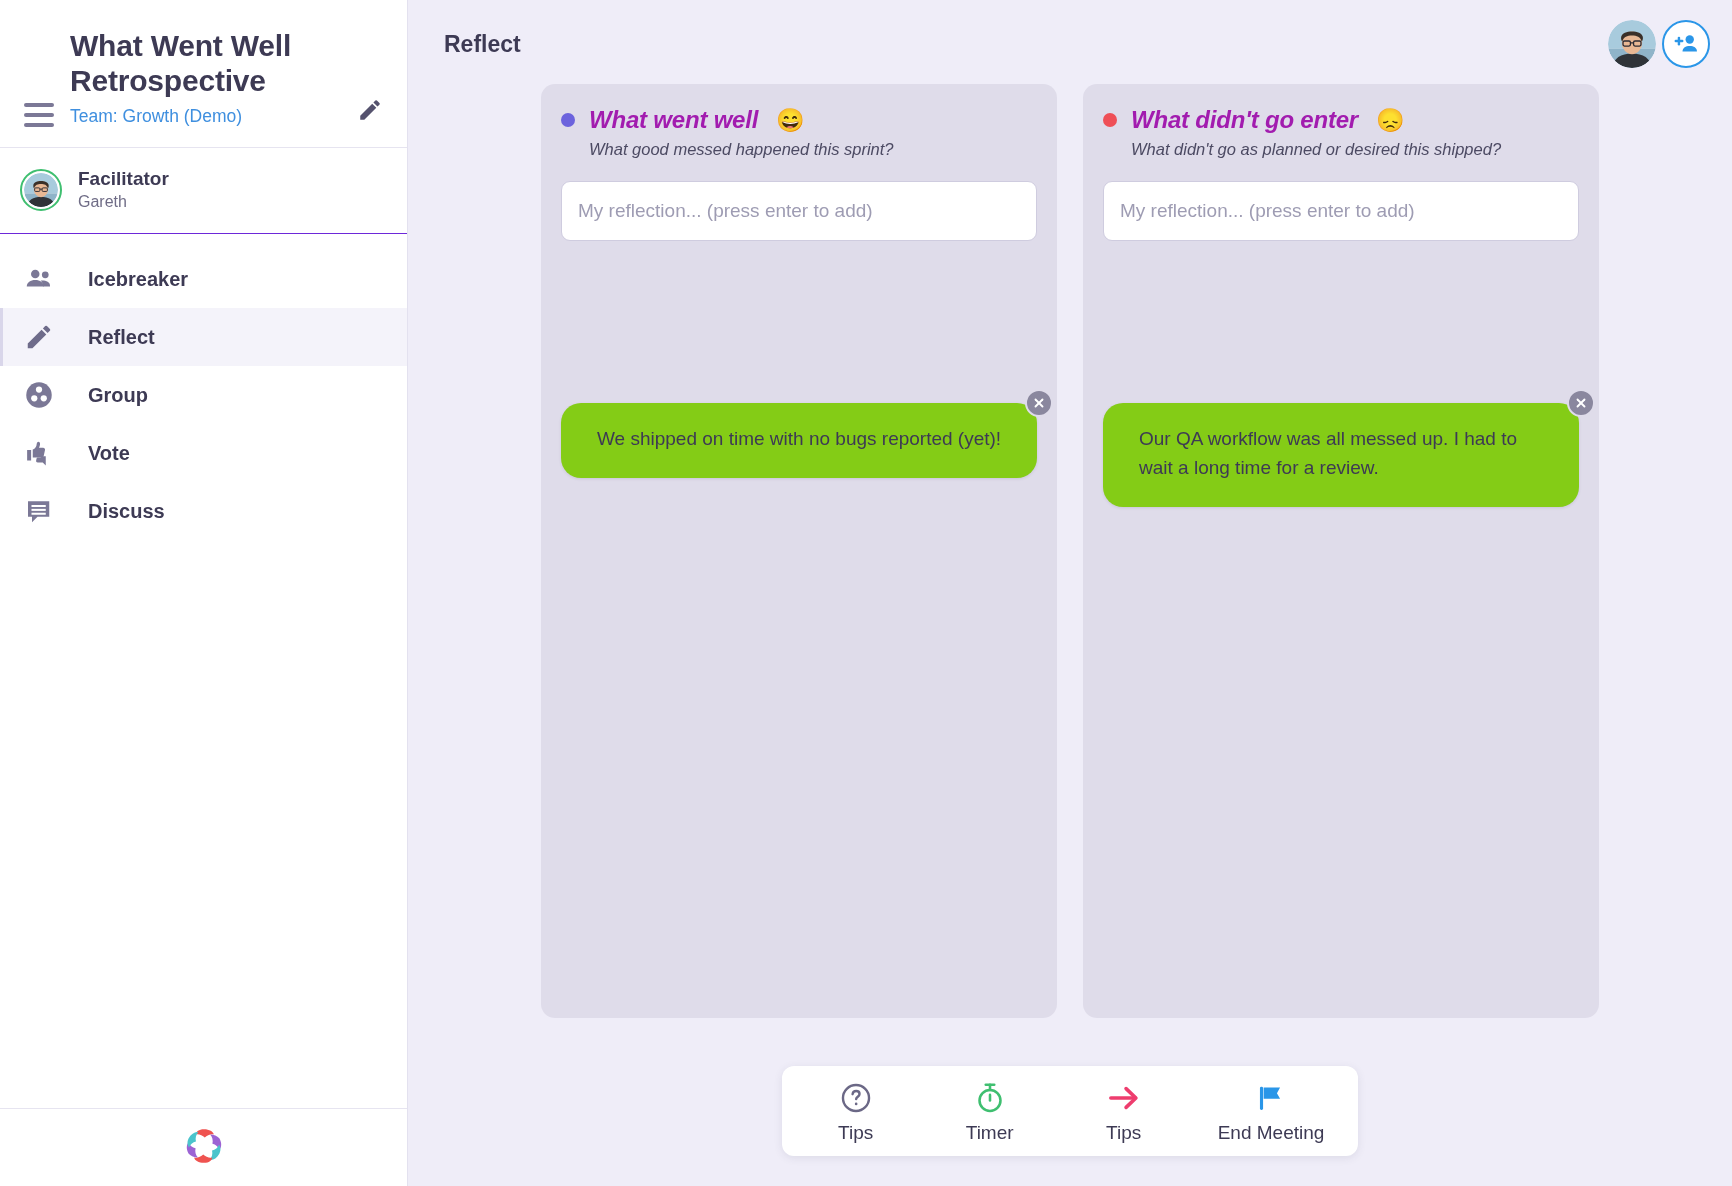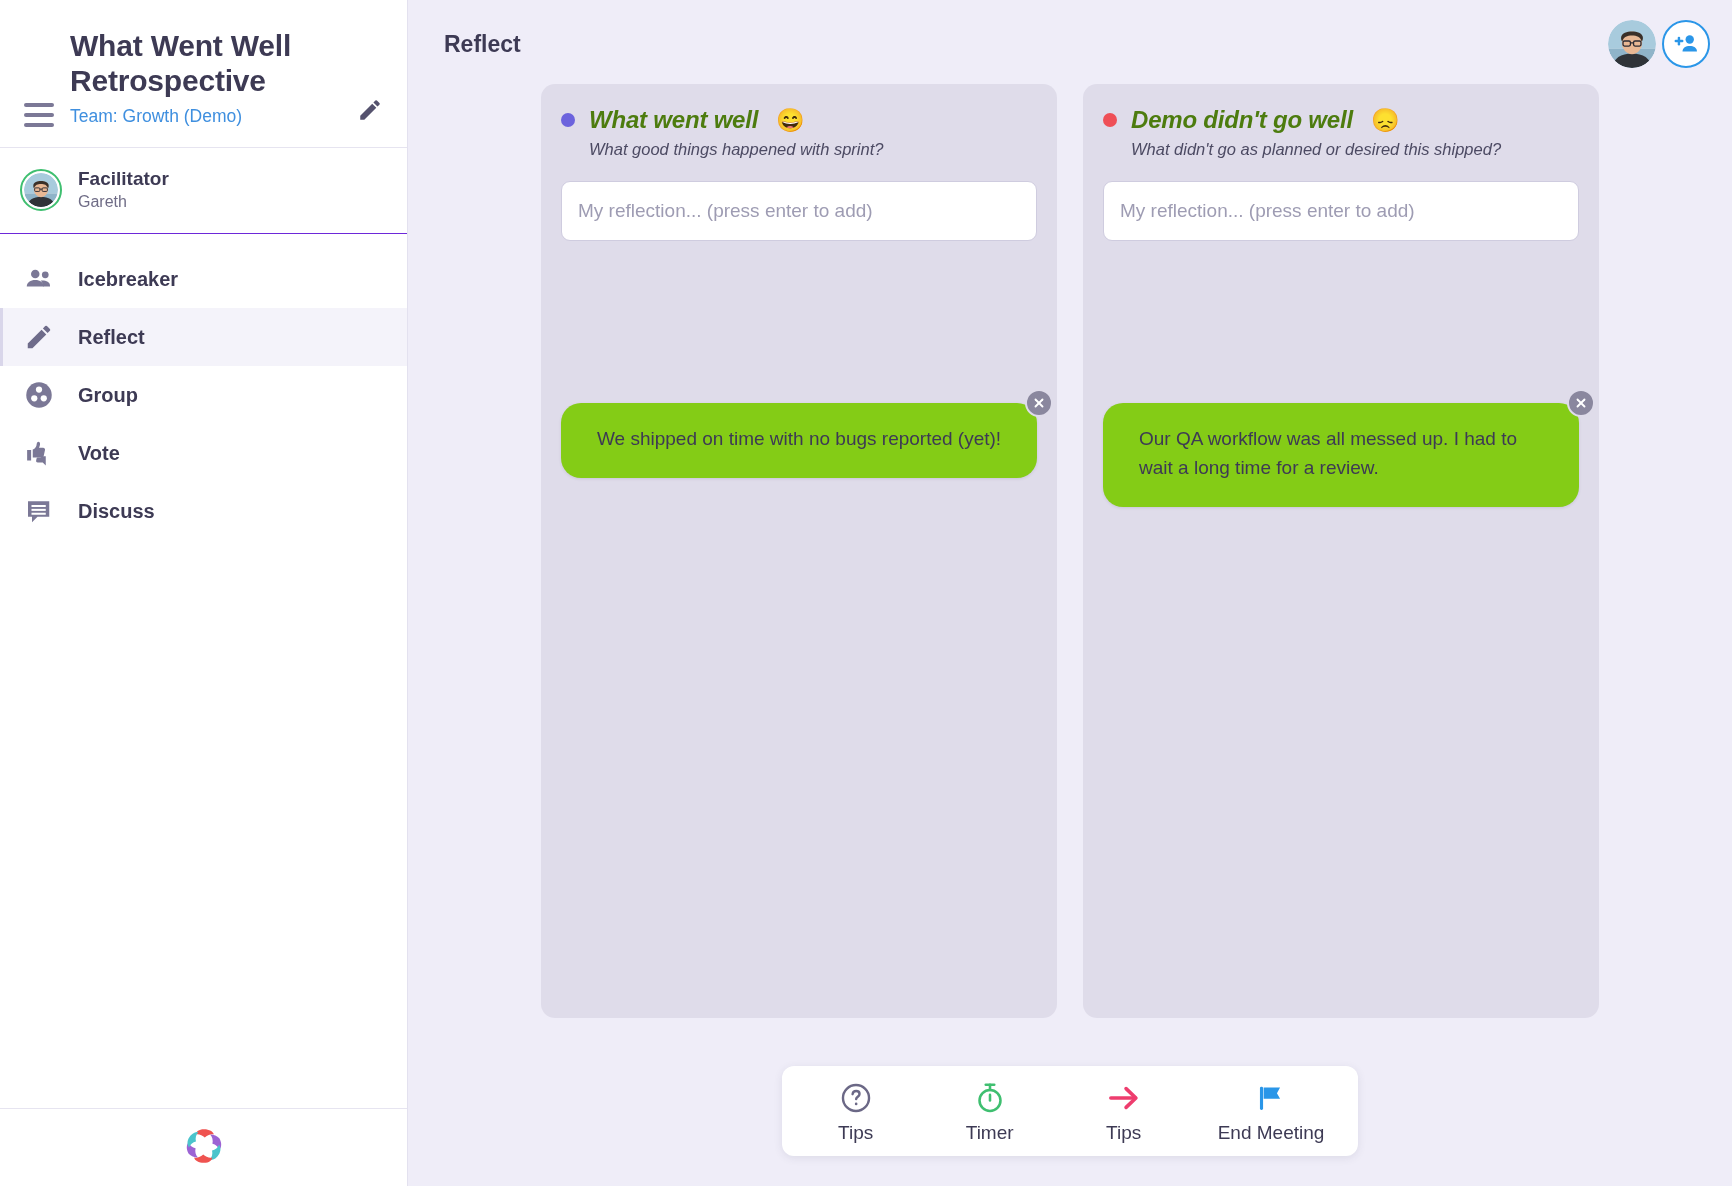--- a/index.html
+++ b/index.html
@@ -29,21 +29,21 @@
 
   .facil { display: flex; align-items: center; gap: 16px; padding: 20px 24px 22px 20px;
            border-bottom: 1px solid #6d28d9; min-height: 86px; }
   .avatar-ring { width: 42px; height: 42px; border-radius: 50%; border: 2.5px solid #3fbf70;
                  padding: 2px; flex: 0 0 42px; }
   .avatar-photo { width: 100%; height: 100%; border-radius: 50%; overflow: hidden; display: block; }
   .facil-role { font-size: 19px; font-weight: bold; color: #3d3a54; }
   .facil-name { font-size: 16px; color: #6f6c86; margin-top: 3px; }
 
   .nav { padding-top: 16px; flex: 1 1 auto; }
-  .nav-item { display: flex; align-items: center; gap: 22px; padding: 14px 22px; height: 58px;
+  .nav-item { display: flex; align-items: center; gap: 32px; padding: 14px 22px; height: 58px;
               cursor: pointer; }
   .nav-item.active { background: #f4f3fa; border-left: 3px solid #d9d6ea; padding-left: 19px; }
   .nav-icon { width: 34px; height: 34px; flex: 0 0 34px; display: flex; align-items: center; justify-content: center; }
   .nav-label { font-size: 20px; font-weight: bold; color: #3d3a54; }
 
   .side-foot { border-top: 1px solid #e6e4f0; height: 78px; display: flex;
                align-items: center; justify-content: center; }
 
   
   .main { flex: 1 1 auto; position: relative; display: flex; flex-direction: column;
@@ -55,21 +55,21 @@
   .top-avatar { width: 48px; height: 48px; border-radius: 50%; overflow: hidden; display: block; }
   .add-user-btn { width: 48px; height: 48px; border-radius: 50%; border: 2.5px solid #2a96e8;
                   background: #fff; display: flex; align-items: center; justify-content: center; cursor: pointer; }
 
   .columns { display: flex; gap: 26px; padding: 8px 36px 0 36px; flex: 1 1 auto;
              justify-content: center; align-items: flex-start; }
   .column { width: 516px; background: #dfdcea; border-radius: 14px; padding: 22px 20px 22px 20px;
             height: 934px; position: relative; }
   .col-title-row { display: flex; align-items: center; gap: 14px; }
   .col-dot { width: 14px; height: 14px; border-radius: 50%; flex: 0 0 14px; }
-  .col-title { font-size: 24px; font-weight: bold; font-style: italic; color: #4d7c0f; letter-spacing: -.2px; }
+  .col-title { font-size: 24px; font-weight: bold; font-style: italic; color: #a21caf; letter-spacing: -.2px; }
   .col-emoji { font-size: 23px; margin-left: 4px; }
   .col-sub { font-size: 16.5px; font-style: italic; color: #4c4a63; margin: 6px 0 0 28px; }
 
   .reflect-input { width: 100%; margin-top: 22px; height: 60px; border-radius: 9px;
                    border: 1px solid #cfccdf; background: #fff; padding: 0 16px;
                    font-size: 19px; color: #3d3a54; font-family: "Liberation Sans", sans-serif; outline: none; }
   .reflect-input::placeholder { color: #9e9cb3; }
 
   .cards { margin-top: 162px; position: relative; }
   .note-card { background: #84cc16; border-radius: 20px; padding: 22px 24px 24px 36px;
@@ -251,39 +251,39 @@
     </div>
 
     <div class="columns">
 
       <div class="column">
         <div class="col-title-row">
           <span class="col-dot" style="background:#6c63dd"></span>
           <span class="col-title">What went well</span>
           <span class="col-emoji">😄</span>
         </div>
-        <div class="col-sub">What good things happened with sprint?</div>
+        <div class="col-sub">What good messed happened this sprint?</div>
         <input class="reflect-input" placeholder="My reflection... (press enter to add)" style="">
         <div class="cards">
           <div class="note-card">
             <div class="note-text">We shipped on time with no bugs reported (yet)!</div>
             <div class="note-close">
               <svg width="14" height="14" viewBox="0 0 24 24" stroke="#fff" stroke-width="3.2" stroke-linecap="round">
                 <line x1="6" y1="6" x2="18" y2="18"></line>
                   <line x1="18" y1="6" x2="6" y2="18"></line>
               </svg>
             </div>
           </div>
         </div>
       </div>
 
       <div class="column">
         <div class="col-title-row">
           <span class="col-dot" style="background:#ef4f57"></span>
-          <span class="col-title">Demo didn't go well</span>
+          <span class="col-title">What didn't go enter</span>
           <span class="col-emoji">😞</span>
         </div>
         <div class="col-sub">What didn't go as planned or desired this shipped?</div>
         <input class="reflect-input" placeholder="My reflection... (press enter to add)" style="">
         <div class="cards">
           <div class="note-card">
             <div class="note-text">Our QA workflow was all messed up. I had to wait a long time for a review.</div>
             <div class="note-close">
               <svg width="14" height="14" viewBox="0 0 24 24" stroke="#fff" stroke-width="3.2" stroke-linecap="round">
                 <line x1="6" y1="6" x2="18" y2="18"></line>

